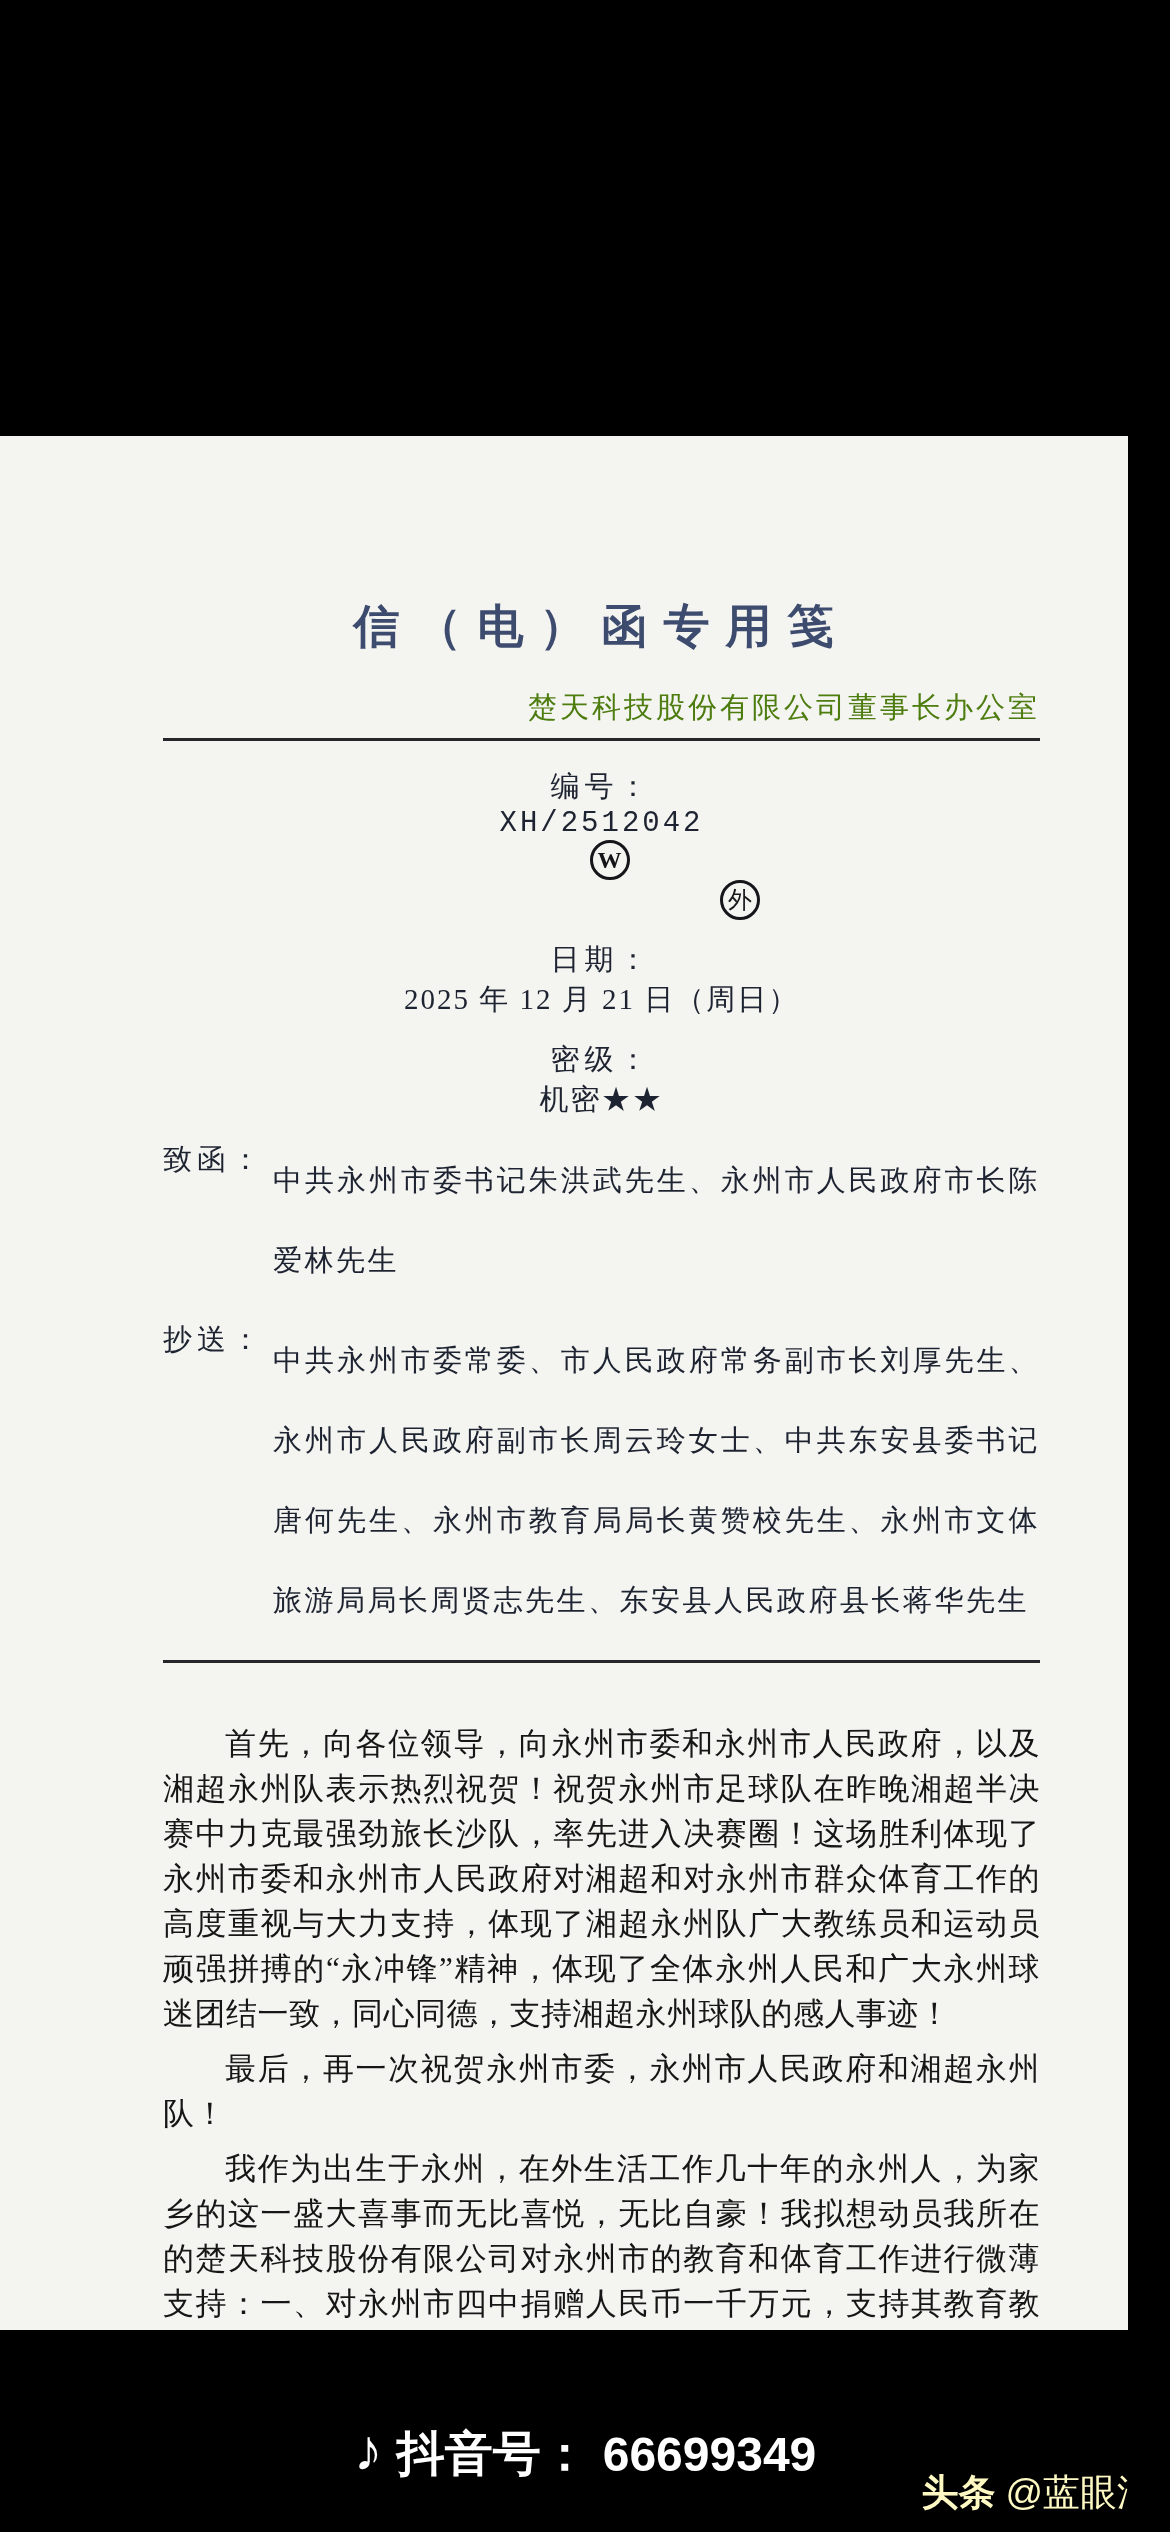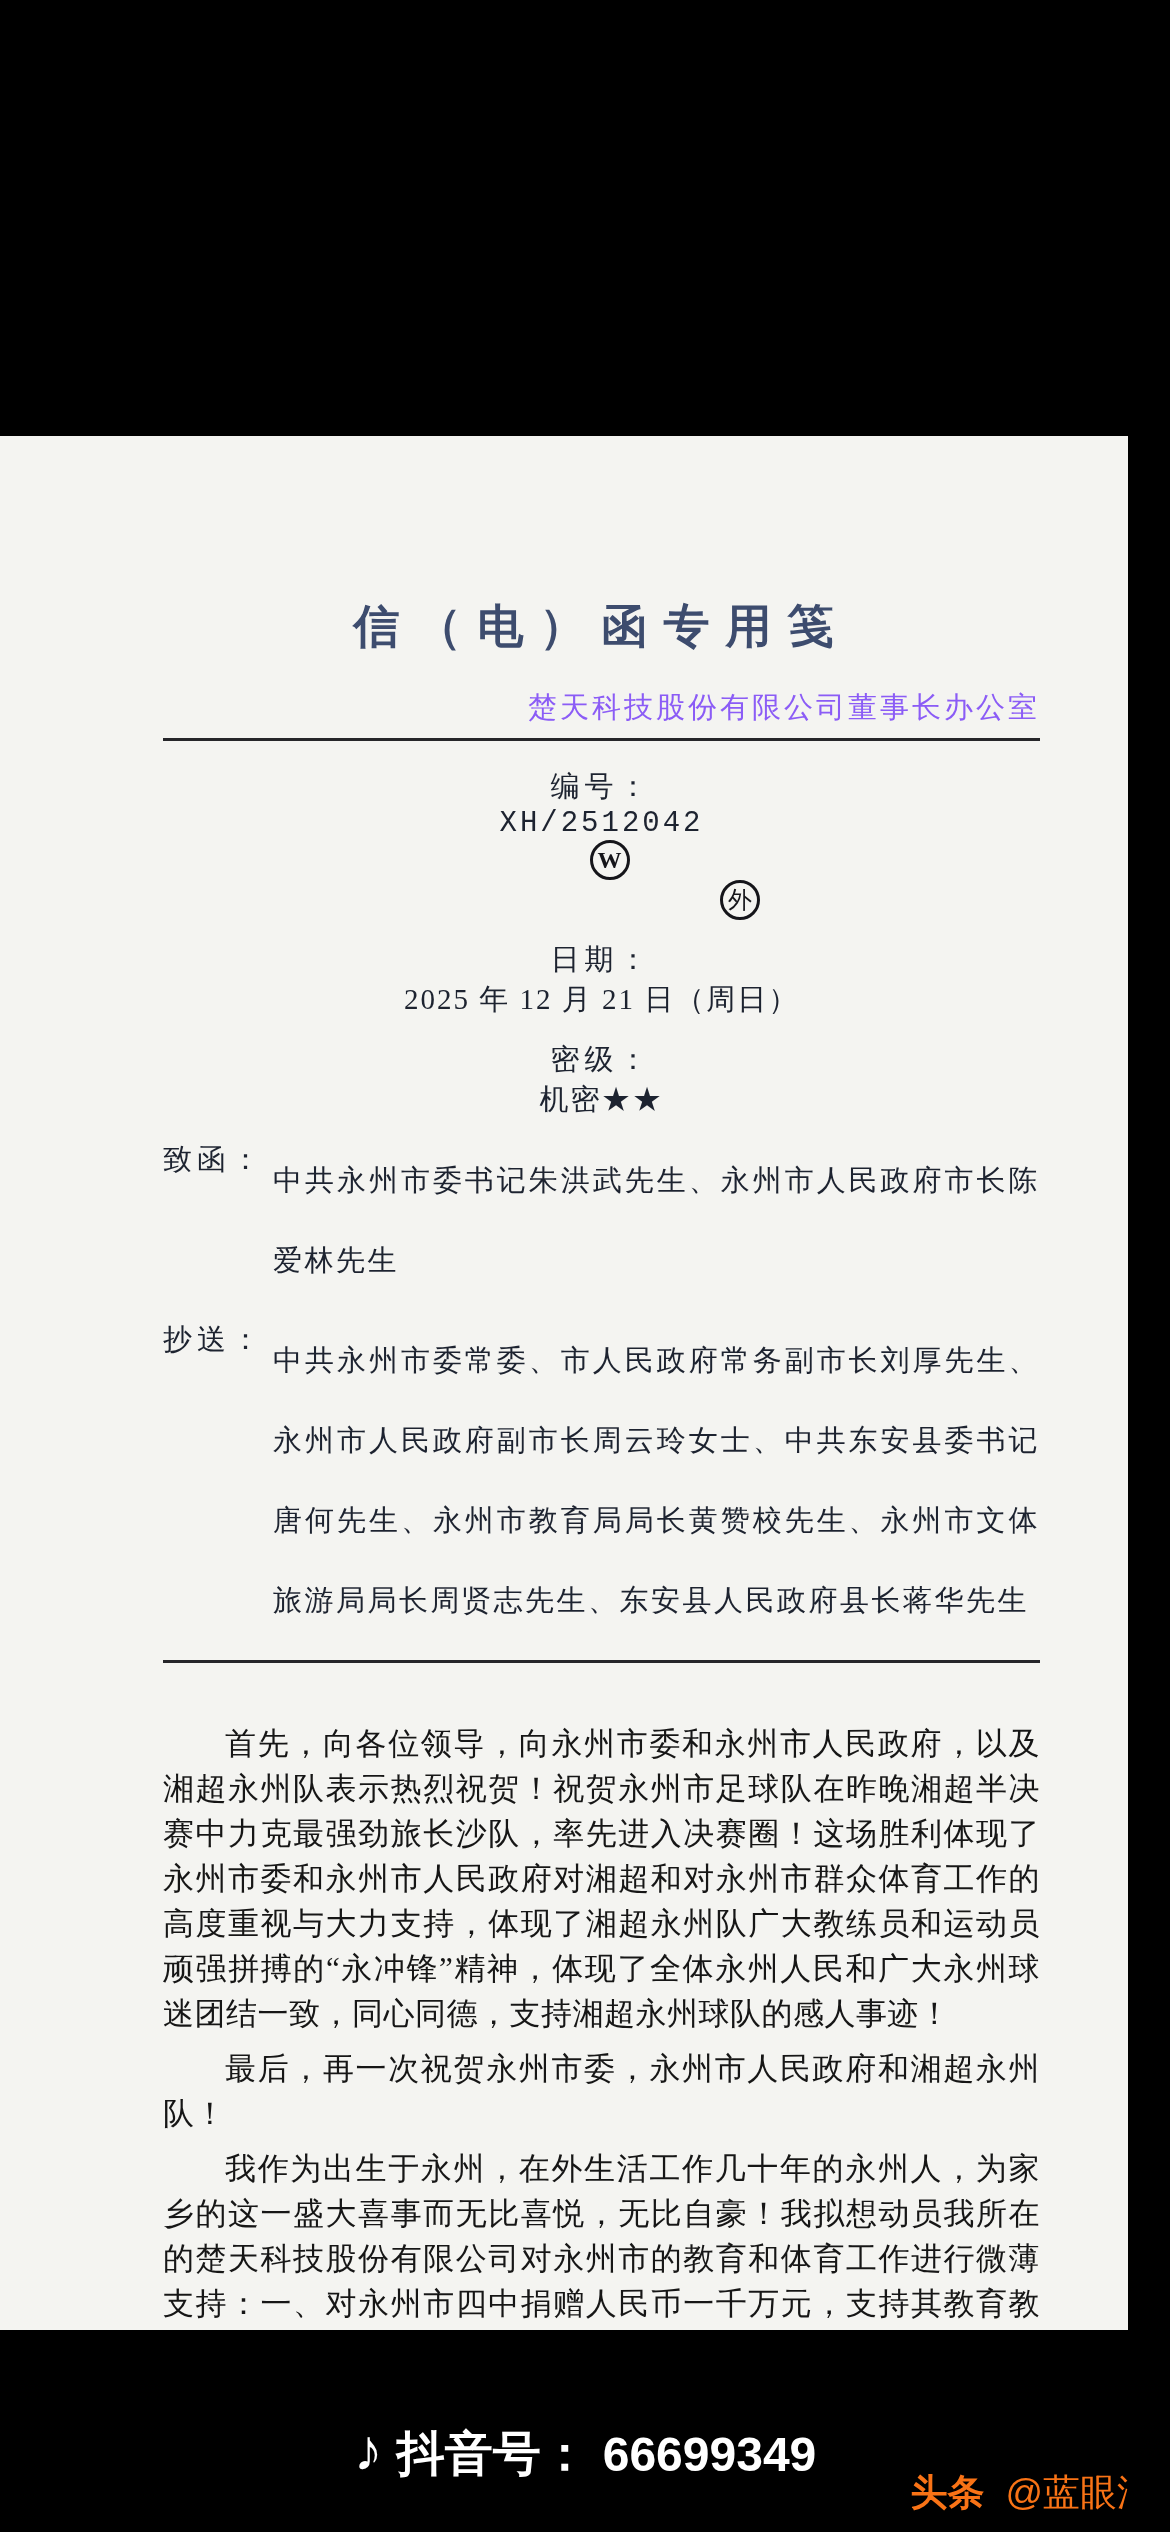--- a/index.html
+++ b/index.html
@@ -34,21 +34,21 @@
     font-weight: bold;
     letter-spacing: 16px;
     color: #3d4c6e;
     font-family: "Liberation Sans", sans-serif;
   }
   .letterhead-org {
     margin-top: 30px;
     text-align: right;
     font-size: 29px;
     letter-spacing: 3px;
-    color: #8b5cf6;
+    color: #4d7c0f;
     font-family: "Liberation Serif", "DejaVu Serif", serif;
   }
   .rule {
     border: none;
     border-top: 3px solid #26262a;
     margin: 10px 0 0 0;
   }
 
   .fields {
     margin-top: 26px;
@@ -115,24 +115,24 @@
     font-family: "Liberation Sans", sans-serif;
   }
   .music-note-icon {
     font-size: 58px;
     line-height: 1;
     transform: translateY(-4px);
   }
   .toutiao-watermark {
     position: absolute;
     right: 16px; bottom: 14px;
-    color: #f97316;
+    color: #fef9c3;
     font-size: 37px;
     font-family: "Liberation Sans", sans-serif;
-    display: flex; align-items: center; gap: 21px;
+    display: flex; align-items: center; gap: 10px;
   }
   .toutiao-label { font-weight: bold; }
   .toutiao-handle { font-weight: normal; }
 </style>
 </head>
 <body>
 
 <div class="screen">
 
   <div class="letterbox top"></div>

